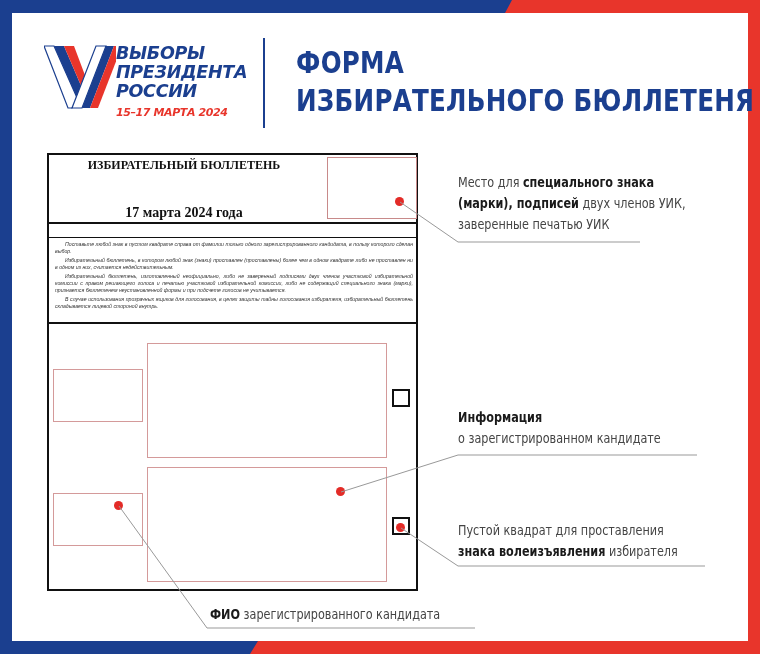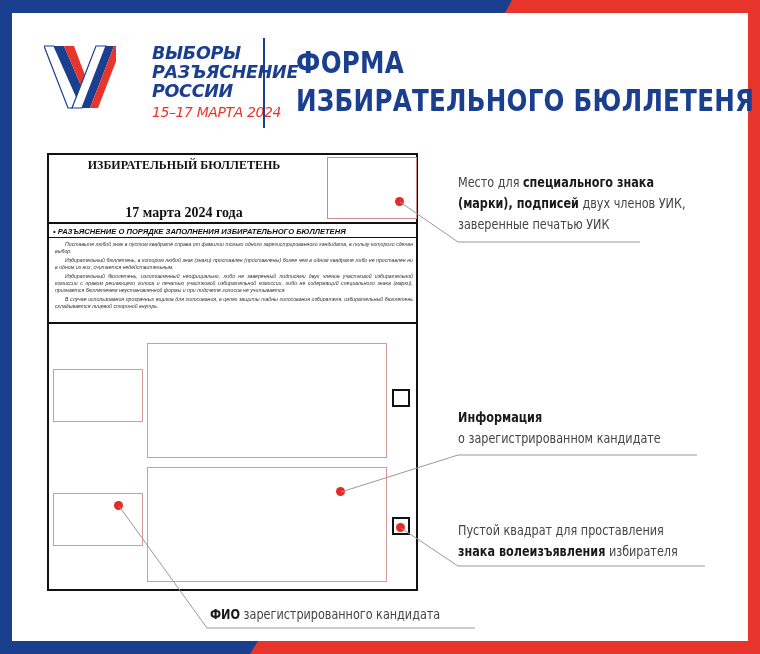--- a/index.html
+++ b/index.html
@@ -1,21 +1,21 @@
 <!DOCTYPE html>
 <html><head>
 <meta charset="utf-8">
 <style>
   html,body{margin:0;padding:0;}
   body{width:760px;height:654px;position:relative;overflow:hidden;background:#fff;font-family:"Liberation Sans",sans-serif;}
   .frame{position:absolute;left:0;top:0;width:760px;height:654px;}
   .inner{position:absolute;left:12px;top:13px;width:736px;height:628px;background:#fff;}
   .logo{position:absolute;left:44px;top:44px;}
-  .logo-text{position:absolute;left:116px;top:44px;font-family:"DejaVu Sans",sans-serif;font-style:italic;font-weight:bold;color:#1b3f8f;font-size:17.5px;line-height:19px;letter-spacing:-0.3px;margin-left:36px;}
-  .logo-text .date{color:#e8352b;font-size:14px;font-weight:normal;margin-top:2px;letter-spacing:-0.4px;}
+  .logo-text{position:absolute;left:116px;top:44px;font-family:"DejaVu Sans",sans-serif;font-style:italic;font-weight:bold;color:#1b3f8f;font-size:17.5px;line-height:19px;letter-spacing:-0.3px;}
+  .logo-text .date{color:#e8352b;font-size:11px;font-weight:bold;margin-top:2px;letter-spacing:-0.4px;}
   .vdivider{position:absolute;left:263px;top:38px;width:2px;height:90px;background:#1b3f8f;}
   .title{position:absolute;left:296px;top:44px;color:#1b3f8f;font-family:"DejaVu Sans",sans-serif;font-weight:bold;font-size:30px;line-height:38px;transform:scaleX(0.82);transform-origin:left top;white-space:nowrap;letter-spacing:0.3px;}
   .ballot{position:absolute;left:47px;top:153px;width:371px;height:438px;border:2.5px solid #111;box-sizing:border-box;background:#fff;}
   .b-head{position:absolute;left:0;top:0;width:100%;height:69px;}
   .b-title{position:absolute;left:0;width:270px;text-align:center;font-family:"Liberation Serif",serif;font-weight:bold;color:#111;}
   .b-title.t1{top:3px;font-size:12px;}
   .b-title.t2{top:17px;font-size:9px;}
   .b-title.t3{top:28px;font-size:11.5px;}
   .b-title.t4{top:50px;font-size:14px;}
   .stamp-box{position:absolute;left:278px;top:2px;width:88px;height:60px;border:1px solid #c88a8a;}
@@ -42,38 +42,37 @@
 <svg class="logo" width="72" height="66" viewBox="0 0 72 66">
   <polygon points="0,2 10,2 34,56 28,64 24,64" fill="#fff" stroke="#1b3f8f" stroke-width="1.2"></polygon>
   <polygon points="10,2 20,2 38,44 34,56" fill="#1b3f8f"></polygon>
   <polygon points="20,2 30,2 42,34 38,44" fill="#e8352b"></polygon>
   <polygon points="52,2 62,2 38,64 28,64" fill="#fff" stroke="#1b3f8f" stroke-width="1.2"></polygon>
   <polygon points="62,2 70,2 46,64 38,64" fill="#1b3f8f"></polygon>
   <polygon points="70,2 78,2 54,64 46,64" fill="#e8352b"></polygon>
 </svg>
 <div class="logo-text">
   <div>ВЫБОРЫ</div>
-  <div>РАЗЪЯСНЕНИЕ</div>
+  <div>ПРЕЗИДЕНТА</div>
   <div>РОССИИ</div>
   <div class="date">15–17 МАРТА 2024</div>
 </div>
 <div class="vdivider"></div>
 <div class="title">
   <div>ФОРМА</div>
   <div>ИЗБИРАТЕЛЬНОГО БЮЛЛЕТЕНЯ</div>
 </div>
 
 <div class="ballot">
   <div class="b-head">
     <div class="b-title t1">ИЗБИРАТЕЛЬНЫЙ БЮЛЛЕТЕНЬ</div>
     <div class="b-title t4">17 марта 2024 года</div>
     <div class="stamp-box"></div>
   </div>
   <div class="sep" style="top:67px"></div>
-  <div class="expl-title">• РАЗЪЯСНЕНИЕ О ПОРЯДКЕ ЗАПОЛНЕНИЯ ИЗБИРАТЕЛЬНОГО БЮЛЛЕТЕНЯ</div>
   <div class="sep" style="top:82px;height:1px"></div>
   <div class="expl">
     <p>Поставьте любой знак в пустом квадрате справа от фамилии только одного зарегистрированного кандидата, в пользу которого сделан выбор.</p>
     <p>Избирательный бюллетень, в котором любой знак (знаки) проставлен (проставлены) более чем в одном квадрате либо не проставлен ни в одном из них, считается недействительным.</p>
     <p>Избирательный бюллетень, изготовленный неофициально, либо не заверенный подписями двух членов участковой избирательной комиссии с правом решающего голоса и печатью участковой избирательной комиссии, либо не содержащий специального знака (марки), признается бюллетенем неустановленной формы и при подсчете голосов не учитывается.</p>
     <p>В случае использования прозрачных ящиков для голосования, в целях защиты тайны голосования избирателя, избирательный бюллетень складывается лицевой стороной внутрь.</p>
   </div>
   <div class="sep" style="top:167px"></div>
 
   <div class="pbox" style="left:4px;top:214px;width:88px;height:51px"></div>

